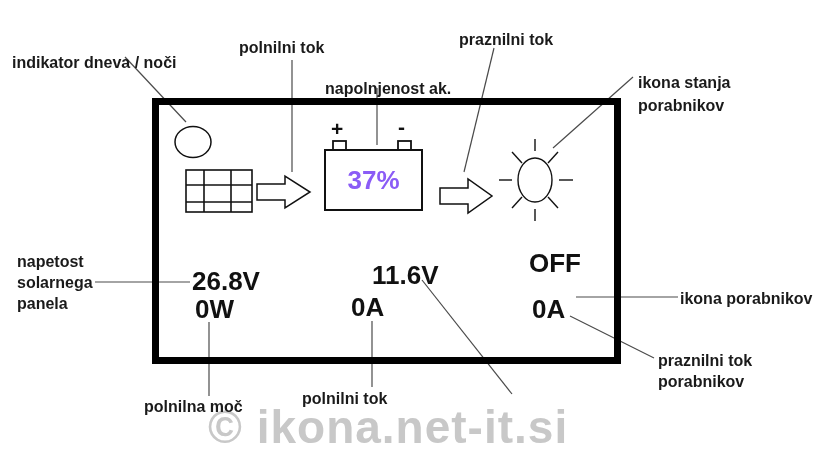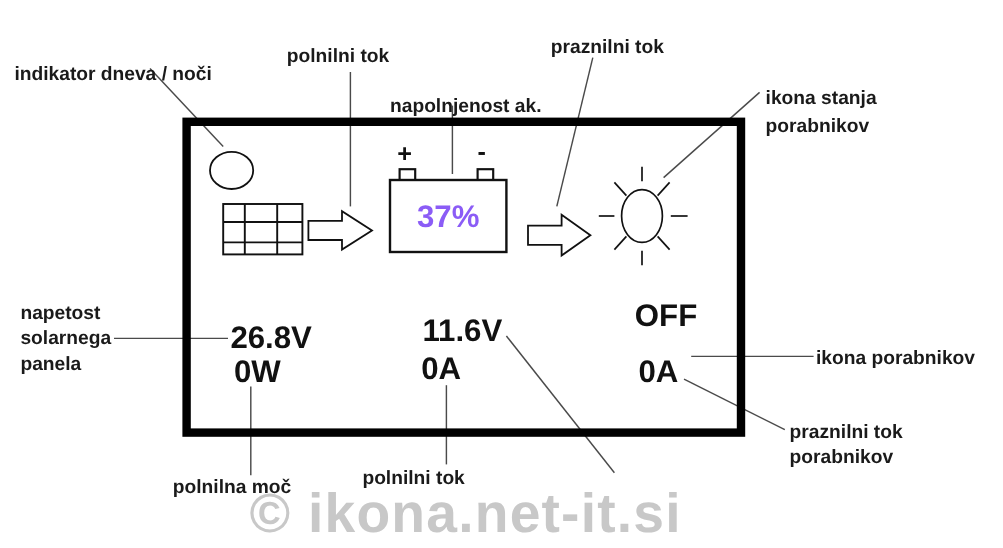--- a/index.html
+++ b/index.html
@@ -152,21 +152,21 @@
   <div class="lbl" style="left:17px; top:251px;">napetost
 solarnega
 panela</div>
   <div class="lbl" style="left:302px; top:388px;">polnilni tok</div>
   <div class="lbl" style="left:680px; top:288px;">ikona porabnikov</div>
   <div class="lbl" style="left:658px; top:350px;">praznilni tok
 porabnikov</div>
 
   <div class="val" style="left:192px; top:266px;">26.8V</div>
   <div class="val" style="left:195px; top:294px;">0W</div>
-  <div class="val" style="left:352px; top:260px;">11.6V</div>
+  <div class="val" style="left:372px; top:260px;">11.6V</div>
   <div class="val" style="left:351px; top:292px;">0A</div>
   <div class="val" style="left:529px; top:248px;">OFF</div>
   <div class="val" style="left:532px; top:294px;">0A</div>
 
   <div class="batt-sign" style="left:331px; top:117px;">+</div>
   <div class="batt-sign" style="left:398px; top:115px;">-</div>
   <div class="batt-percent">37%</div>
 
 </div>
 

